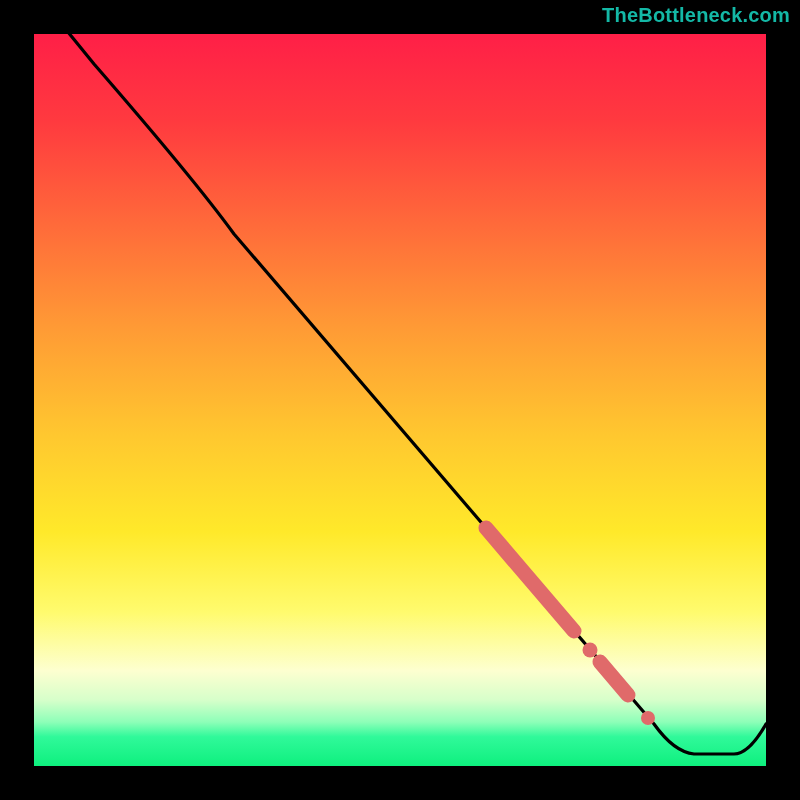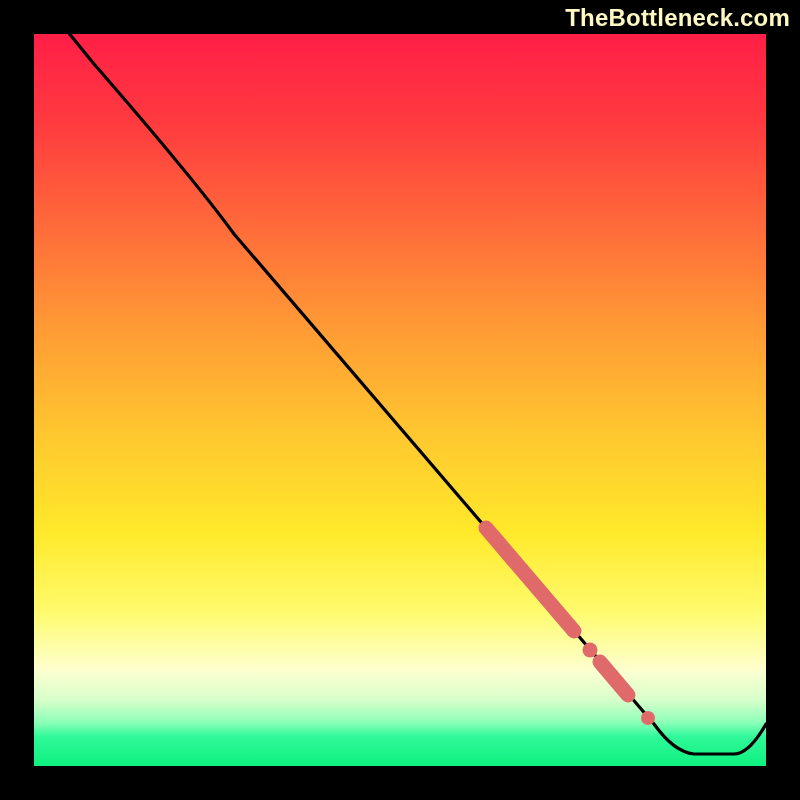--- a/index.html
+++ b/index.html
@@ -8,23 +8,23 @@
     position: relative;
     width: 800px;
     height: 800px;
     background: #000;
   }
   .watermark {
     position: absolute;
     top: 4px;
     right: 10px;
     font-family: Arial, Helvetica, sans-serif;
-    font-size: 24px;
+    font-size: 20px;
     font-weight: 600;
-    color: #fef9c3;
+    color: #14b8a6;
     letter-spacing: 0.2px;
     z-index: 10;
   }
   .plot {
     position: absolute;
     left: 34px;
     top: 34px;
     width: 732px;
     height: 732px;
     overflow: hidden;

